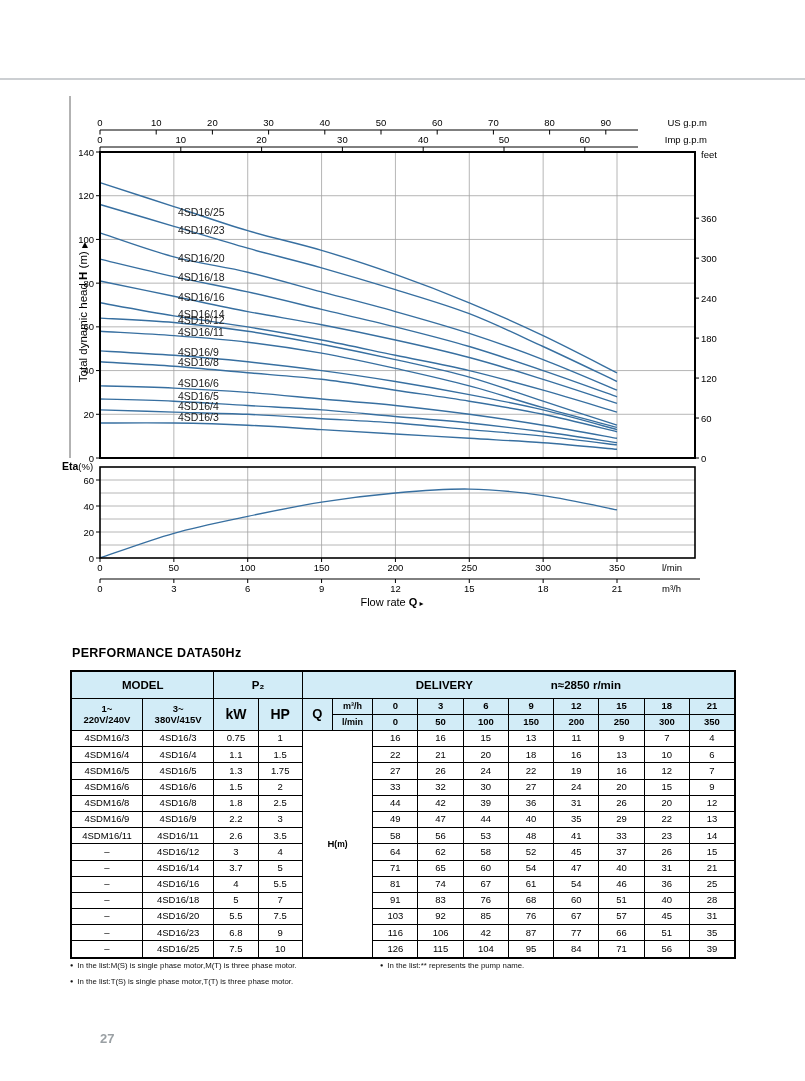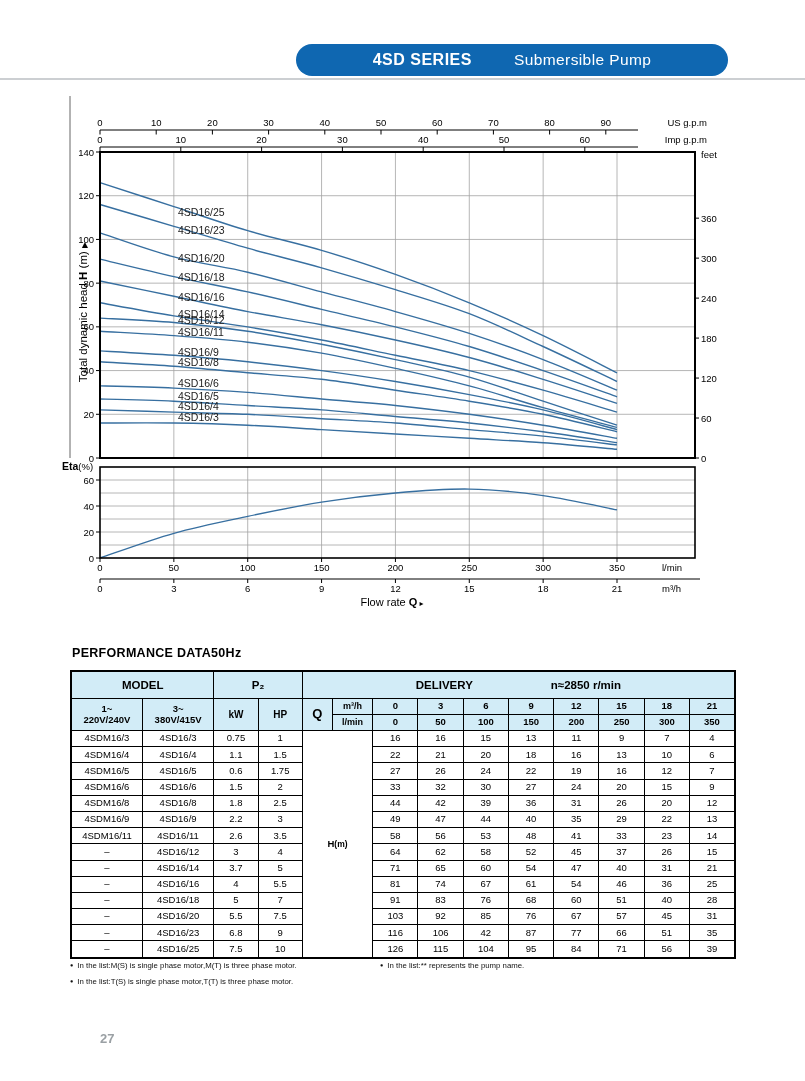--- a/index.html
+++ b/index.html
@@ -12,45 +12,41 @@
   .pill-light{font-size:15.5px;letter-spacing:.4px;}
   #chart-svg{position:absolute;left:0;top:0;}
   .perf-title{position:absolute;left:72px;top:646px;font-size:12.5px;font-weight:bold;display:flex;letter-spacing:.3px;}
   table.perf{position:absolute;left:70px;top:670px;width:666px;border-collapse:collapse;table-layout:fixed;
              border:2px solid #000;}
   table.perf th,table.perf td{border:1px solid #000;padding:0;text-align:center;vertical-align:middle;line-height:1.1;}
   table.perf thead th{background:#d2ecf7;font-weight:bold;}
   tr.hdr1 th{height:26px;font-size:11.5px;}
   .delrow{display:flex;justify-content:center;align-items:center;gap:78px;}
   .volt{font-size:9.5px;line-height:1.25;}
-  .unitth{font-size:10px;}
+  .unitth{font-size:14px;}
   .qcell{font-size:13px;}
   .subunit{font-size:9px;height:15px;font-weight:bold;}
   .hdr-num{font-size:9.5px;font-weight:normal;background:#d2ecf7;height:15px;}
   table.perf tbody td{height:15.2px;font-size:9.5px;background:#fff;}
   td.hm-cell{font-size:13px;font-weight:bold;margin-left:7px;}
   .hsub{font-size:8.5px;font-weight:bold;}
   .footnotes{position:absolute;left:70px;top:961px;width:664px;font-size:7.8px;color:#111;}
   .fn-row{display:flex;align-items:flex-start;}
   .fn1{width:310px;}
   .fn-row2{margin-top:7px;}
   .bullet{font-size:5.5px;vertical-align:1.5px;margin-right:4px;}
   .pagenum{position:absolute;left:100px;top:1031px;font-size:13px;font-weight:bold;color:#9aa0a4;}
 </style>
 </head>
 <body>
 
 <div class="page">
 
   <div class="top-rule"></div>
 
-  <div class="pill">
-    <span class="pill-bold">4SD SERIES</span>
-    <span class="pill-light">Submersible Pump</span>
-  </div>
 
   <svg id="chart-svg" width="805" height="620" viewBox="0 0 805 620">
       <line x1="173.85714285714286" y1="152" x2="173.85714285714286" y2="458" stroke="#a3a3a3" stroke-width="0.8"></line>
       <line x1="247.71428571428572" y1="152" x2="247.71428571428572" y2="458" stroke="#a3a3a3" stroke-width="0.8"></line>
       <line x1="321.57142857142856" y1="152" x2="321.57142857142856" y2="458" stroke="#a3a3a3" stroke-width="0.8"></line>
       <line x1="395.42857142857144" y1="152" x2="395.42857142857144" y2="458" stroke="#a3a3a3" stroke-width="0.8"></line>
       <line x1="469.2857142857143" y1="152" x2="469.2857142857143" y2="458" stroke="#a3a3a3" stroke-width="0.8"></line>
       <line x1="543.1428571428571" y1="152" x2="543.1428571428571" y2="458" stroke="#a3a3a3" stroke-width="0.8"></line>
       <line x1="617" y1="152" x2="617" y2="458" stroke="#a3a3a3" stroke-width="0.8"></line>
       <line x1="100" y1="414.2857142857143" x2="695" y2="414.2857142857143" stroke="#a3a3a3" stroke-width="0.8"></line>
@@ -314,21 +310,21 @@
           <td>20</td>
           <td>18</td>
           <td>16</td>
           <td>13</td>
           <td>10</td>
           <td>6</td>
         </tr>
         <tr>
           <td>4SDM16/5</td>
           <td>4SD16/5</td>
-          <td>0.6</td>
+          <td>1.3</td>
           <td>1.75</td>
           <td>27</td>
           <td>26</td>
           <td>24</td>
           <td>22</td>
           <td>19</td>
           <td>16</td>
           <td>12</td>
           <td>7</td>
         </tr>

